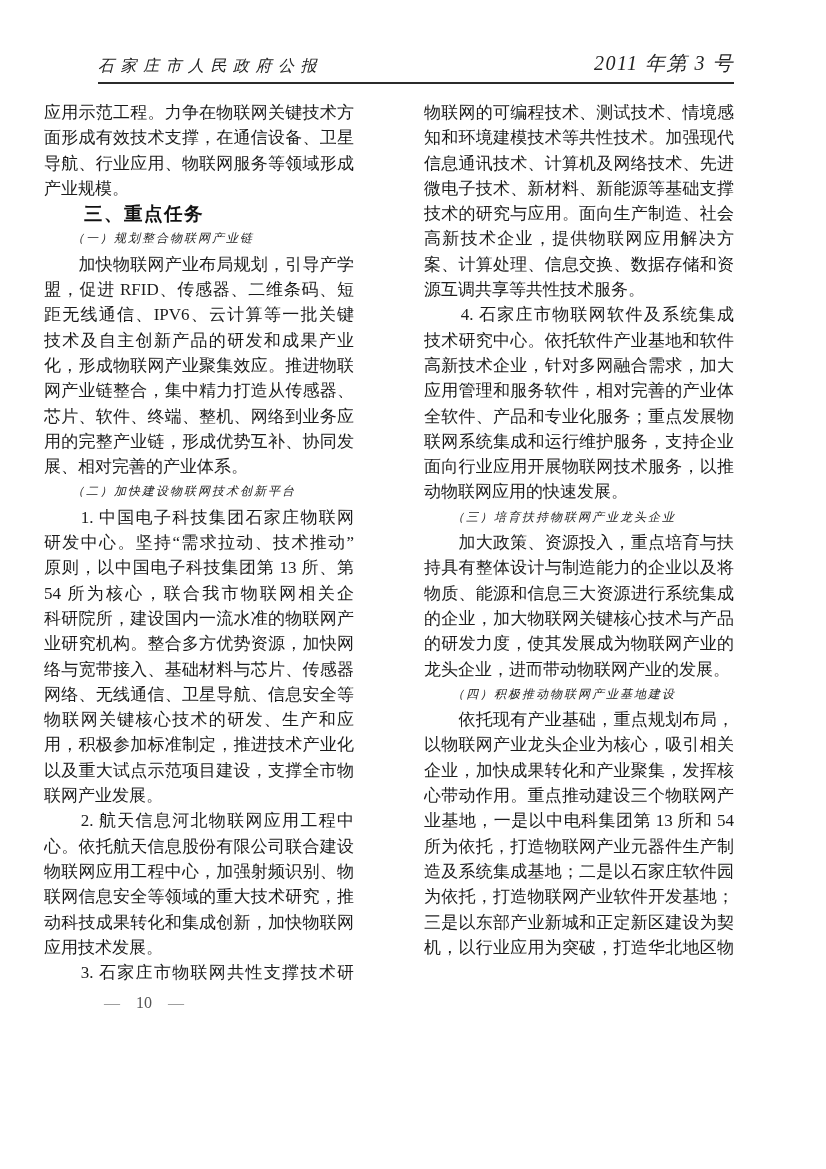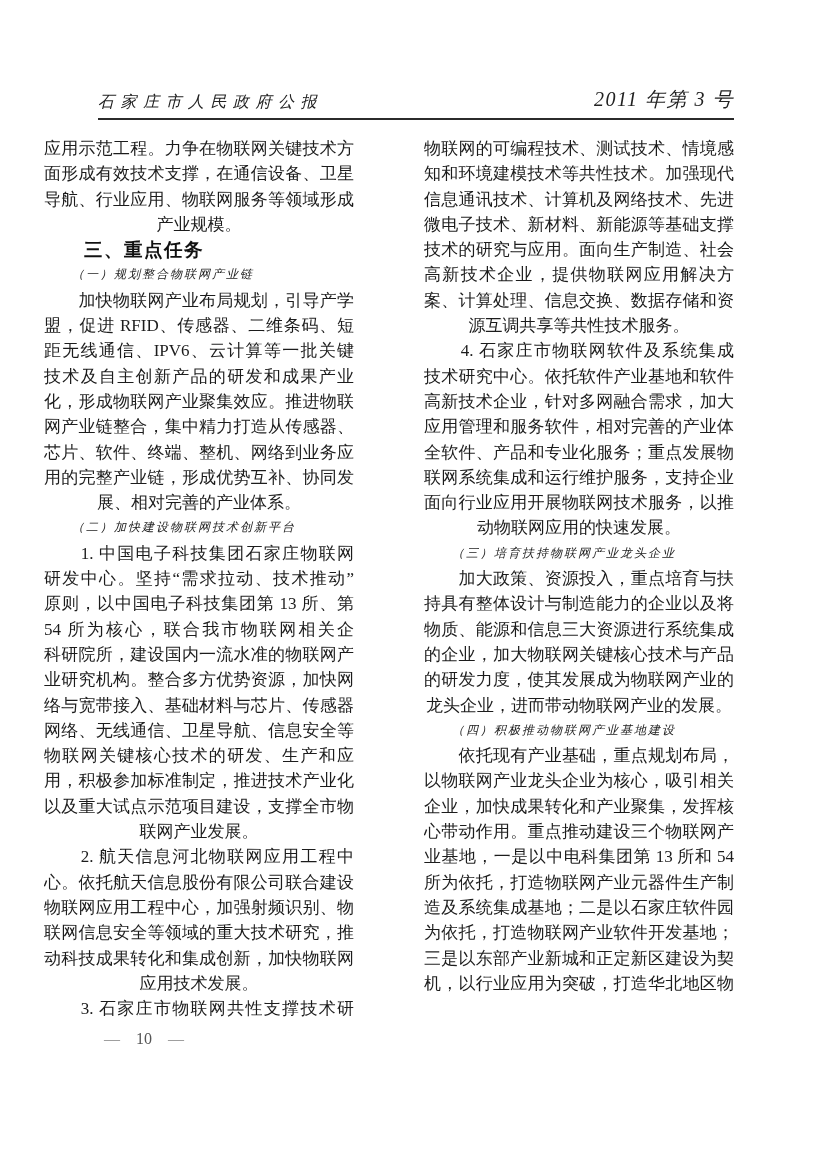--- a/index.html
+++ b/index.html
@@ -9,21 +9,21 @@
     background:#ffffff;
     color:#1c1c1c;
     font-family:"Liberation Serif", serif;
     overflow:hidden;
   }
   .header{
     display:flex;
     justify-content:space-between;
     align-items:flex-end;
     margin:0 92px 0 98px;
-    padding-top:86px;
+    padding-top:50px;
     padding-bottom:5px;
     border-bottom:2px solid #2b2b2b;
   }
   .header-title{
     font-size:16px;
     font-style:italic;
     letter-spacing:6.5px;
     color:#222;
   }
   .header-issue{
@@ -41,21 +41,21 @@
   .line{
     font-size:17px;
     line-height:25.3px;
     height:25.3px;
     overflow:hidden;
     text-align:justify;
     text-align-last:justify;
     color:#1c1c1c;
   }
   .line.end{
-    text-align:center;
+    text-align:left;
     text-align-last:auto;
   }
   .line.h1{
     font-family:"Liberation Sans", sans-serif;
     font-weight:bold;
     font-size:18.5px;
     letter-spacing:1.5px;
     text-align:left;
     text-align-last:auto;
     color:#111;

